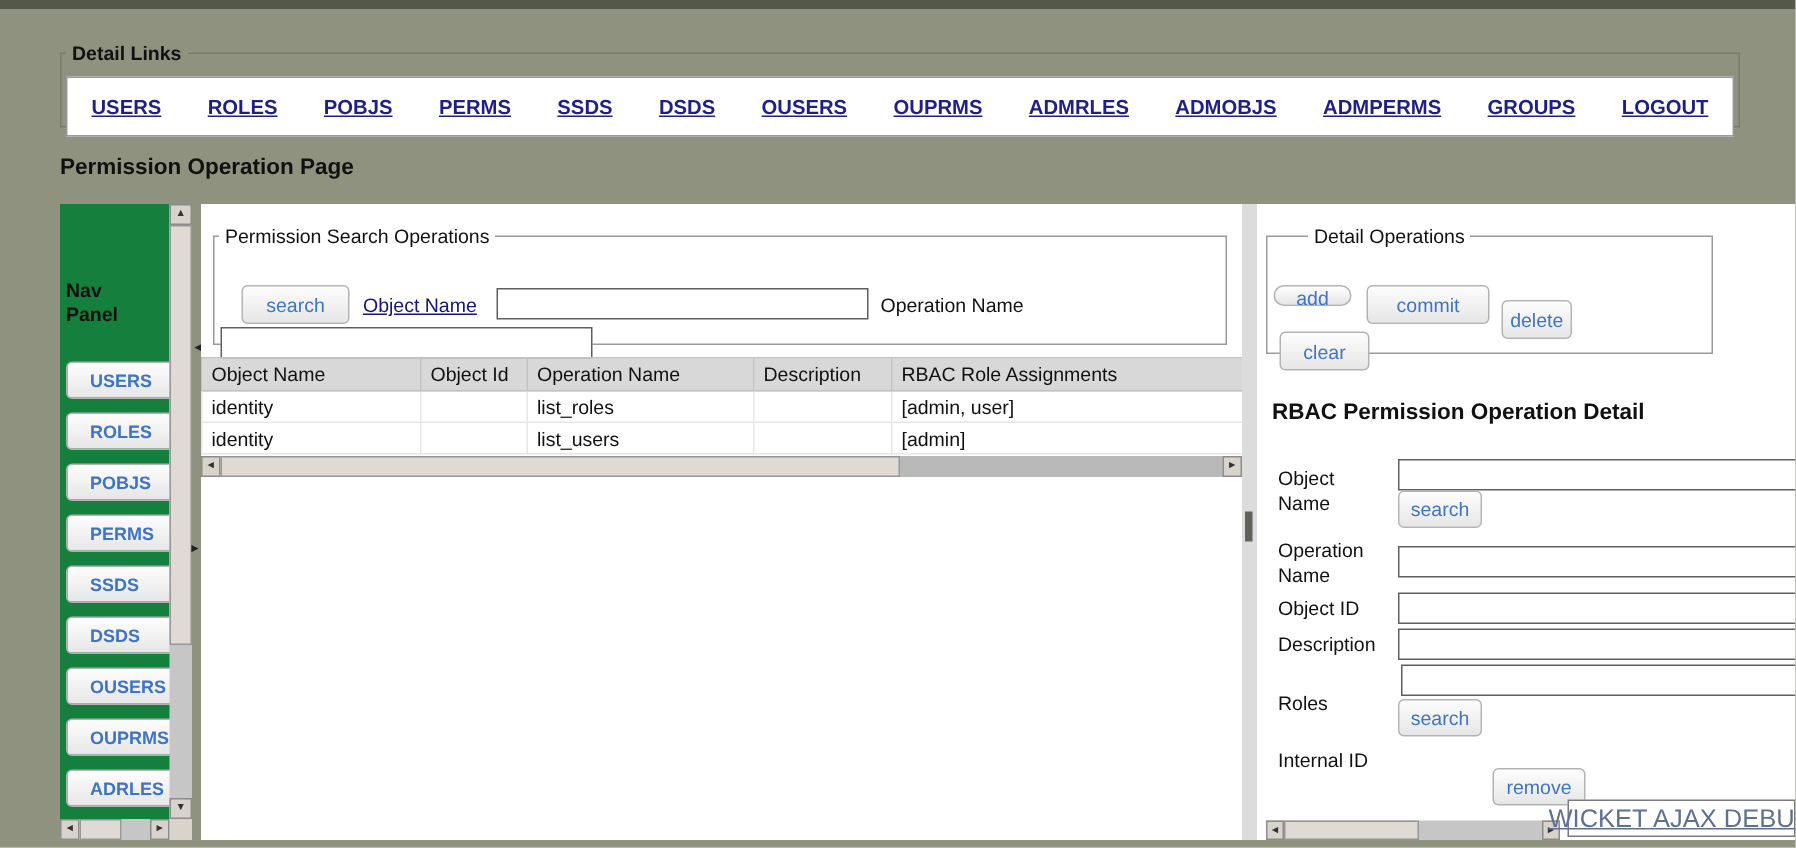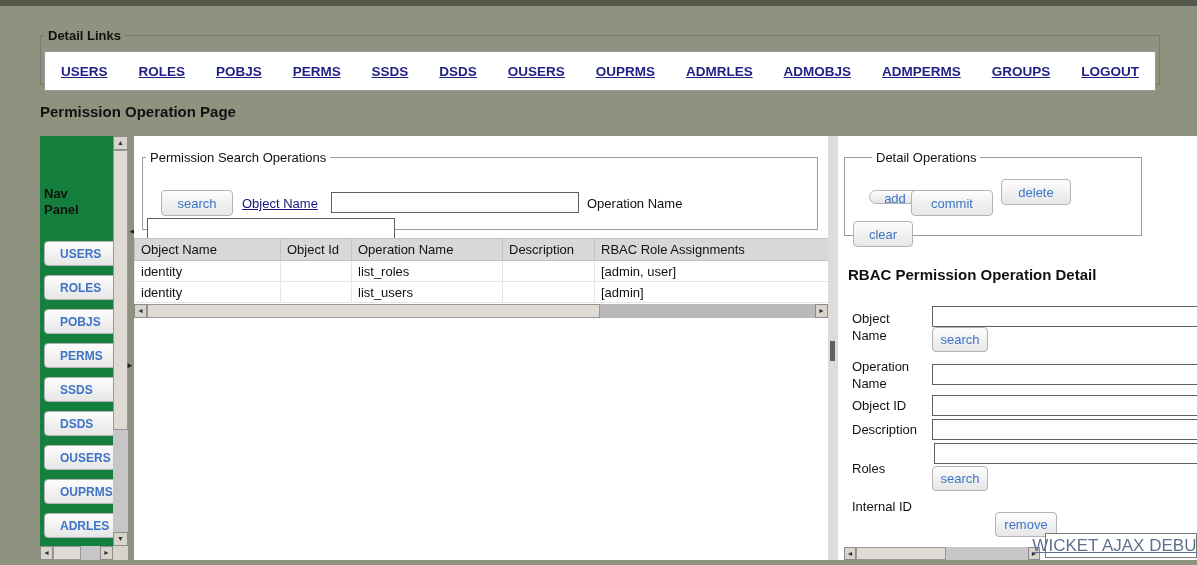--- a/index.html
+++ b/index.html
@@ -82,23 +82,23 @@
   .c0 { width: 146px; } .c1 { width: 71px; } .c2 { width: 151px; } .c3 { width: 92px; } .c4 { width: 234px; }
 
   .table-hscroll { position: absolute; left: 0; top: 168px; width: 694px; height: 14px; background: #b9b9b9; }
   .table-hscroll .left { left: 0; top: 0; width: 13px; height: 14px; }
   .table-hscroll .right { right: 0; top: 0; width: 13px; height: 14px; }
   .table-hscroll .sthumb { left: 13px; top: 0; width: 453px; height: 14px; }
 
   
   .right-panel { position: absolute; left: 838px; top: 136px; width: 359px; height: 424px; background: #fff; overflow: hidden; }
   .detail-fs { position: absolute; left: 6px; top: 14px; width: 298px; height: 86px; border: 1px solid #9a9a9a; padding-left: 24px; }
-  .btn-add    { position: absolute; left: 24px;   top: 25px; width: 52px; height: 14px; border-radius: 13px; }
+  .btn-add    { position: absolute; left: 4px;   top: 25px; width: 52px; height: 14px; border-radius: 13px; }
   .btn-commit { position: absolute; left: 66px;  top: 25px; width: 82px; height: 26px; }
-  .btn-delete { position: absolute; left: 156px; top: 14px; width: 70px; height: 26px; text-align: center; }
+  .btn-delete { position: absolute; left: 156px; top: 35px; width: 47px; height: 26px; text-align: center; }
   .btn-clear  { position: absolute; left: 8px;   top: 56px; width: 60px; height: 26px; }
 
   .detail-heading { position: absolute; left: 10px; top: 130px; font-size: 15px; font-weight: bold; }
   .fld-label { position: absolute; left: 14px; width: 74px; line-height: 17px; }
   .lab-objname { top: 174px; }
   .inp-objname { position: absolute; left: 94px; top: 170px; width: 290px; }
   .btn-objsearch { position: absolute; left: 94px; top: 191px; width: 56px; height: 25px; }
   .lab-opname { top: 222px; }
   .inp-opname { position: absolute; left: 94px; top: 228px; width: 290px; }
   .lab-objid { top: 261px; }

